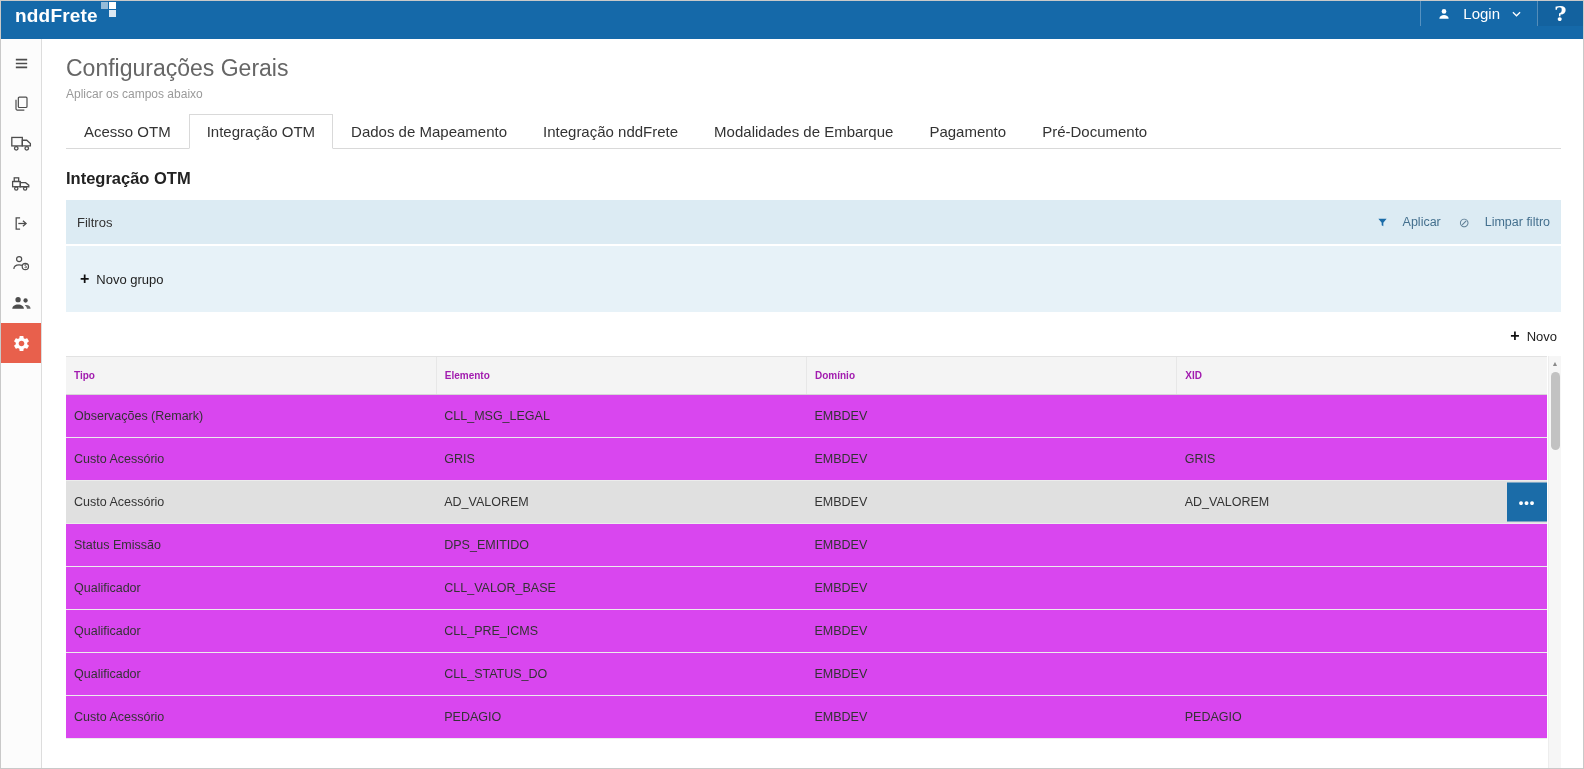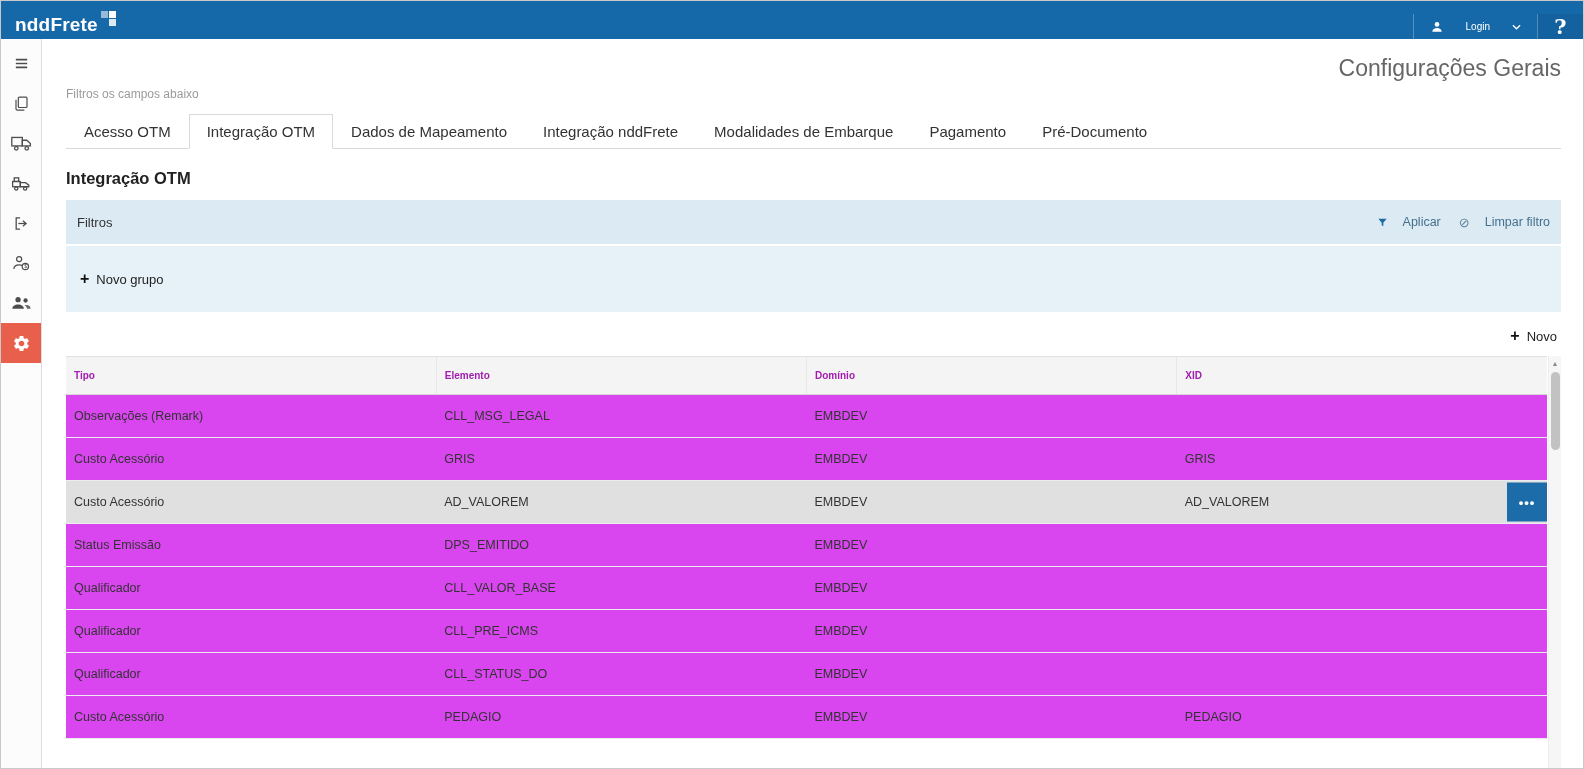--- a/index.html
+++ b/index.html
@@ -12,33 +12,33 @@
     border: 1px solid #c9c9c9;
     overflow: hidden;
   }
 
   
   .topbar {
     height: 38px;
     background: #1569a9;
     display: flex;
     justify-content: space-between;
-    align-items: flex-end;
+    align-items: flex-start;
   }
   .brand { display: flex; align-items: center; padding-left: 14px; color: #fff; cursor: pointer; }
   .brand-text { font-size: 19px; font-weight: bold; letter-spacing: .2px; }
   .brand-squares { position: relative; width: 17px; height: 17px; margin-left: 3px; margin-bottom: 12px; }
   .brand-squares i { position: absolute; background: #fff; width: 7px; height: 7px; }
   .brand-squares i:nth-child(1) { left: 0; top: 1px; opacity: .55; }
   .brand-squares i:nth-child(2) { left: 8px; top: 1px; }
   .brand-squares i:nth-child(3) { left: 8px; top: 9px; opacity: .85; }
   .topbar-right { display: flex; align-items: stretch; }
   .login {
-    display: flex; align-items: center; gap: 22px;
-    color: #fff; padding: 0 16px; cursor: pointer; font-size: 10px;
+    display: flex; align-items: center; gap: 12px;
+    color: #fff; padding: 0 16px; cursor: pointer; font-size: 15px;
     border-left: 1px solid rgba(255,255,255,.28);
   }
   .help {
     width: 46px; display: flex; align-items: center; justify-content: center;
     color: #fff; font-weight: bold; font-size: 21px; cursor: pointer;
     border-left: 1px solid rgba(255,255,255,.28);
     background: rgba(0,0,0,.06);
     font-family: "DejaVu Serif", serif;
   }
 
@@ -50,21 +50,21 @@
     display: flex; flex-direction: column; padding-top: 4px; flex: 0 0 41px;
   }
   .side-item {
     height: 40px; display: flex; align-items: center; justify-content: center;
     color: #4d4d4d; cursor: pointer;
   }
   .side-item.active { background: #e8604c; color: #fff; }
 
   .main { flex: 1; padding: 8px 22px 0 24px; display: flex; flex-direction: column; overflow: hidden; }
 
-  .page-title { font-size: 23px; color: #666; font-weight: 400; margin-top: 8px; text-align: right; }
+  .page-title { font-size: 23px; color: #666; font-weight: 400; margin-top: 8px; }
   .page-subtitle { color: #9a9a9a; font-size: 12px; margin-top: 5px; }
 
   
   .tab-bar { display: flex; margin-top: 13px; border-bottom: 1px solid #d9d9d9; }
   .tab {
     padding: 8px 17px; font-size: 15px; color: #333; cursor: pointer;
     border: 1px solid transparent; border-bottom: none; margin-bottom: -1px;
     white-space: nowrap;
   }
   .tab.active { background: #fff; border-color: #d9d9d9; border-bottom: 1px solid #fff; }
@@ -234,21 +234,21 @@
         <svg width="19" height="19" viewBox="0 0 24 24" fill="currentColor">
             <path d="M19.14 12.94c.04-.3.06-.61.06-.94 0-.32-.02-.64-.07-.94l2.03-1.58c.18-.14.23-.41.12-.61l-1.92-3.32c-.12-.22-.37-.29-.59-.22l-2.39.96c-.5-.38-1.03-.7-1.62-.94l-.36-2.54c-.04-.24-.24-.41-.48-.41h-3.84c-.24 0-.43.17-.47.41l-.36 2.54c-.59.24-1.13.57-1.62.94l-2.39-.96c-.22-.08-.47 0-.59.22L2.74 8.87c-.12.21-.08.47.12.61l2.03 1.58c-.05.3-.09.63-.09.94s.02.64.07.94l-2.03 1.58c-.18.14-.23.41-.12.61l1.92 3.32c.12.22.37.29.59.22l2.39-.96c.5.38 1.03.7 1.62.94l.36 2.54c.05.24.24.41.48.41h3.84c.24 0 .44-.17.47-.41l.36-2.54c.59-.24 1.13-.56 1.62-.94l2.39.96c.22.08.47 0 .59-.22l1.92-3.32c.12-.22.07-.47-.12-.61l-2.01-1.58zM12 15.6c-1.98 0-3.6-1.62-3.6-3.6s1.62-3.6 3.6-3.6 3.6 1.62 3.6 3.6-1.62 3.6-3.6 3.6z"></path>
           </svg>
       </span>
     </div>
   </aside>
 
   <main class="main">
 
     <h1 class="page-title">Configurações Gerais</h1>
-    <div class="page-subtitle">Filtros os campos abaixo</div>
+    <div class="page-subtitle">Aplicar os campos abaixo</div>
 
     <div class="tab-bar">
         <div class="tab">Acesso OTM</div>
         <div class="tab active">Integração OTM</div>
         <div class="tab">Dados de Mapeamento</div>
         <div class="tab">Integração nddFrete</div>
         <div class="tab">Modalidades de Embarque</div>
         <div class="tab">Pagamento</div>
         <div class="tab">Pré-Documento</div>
       </div>

